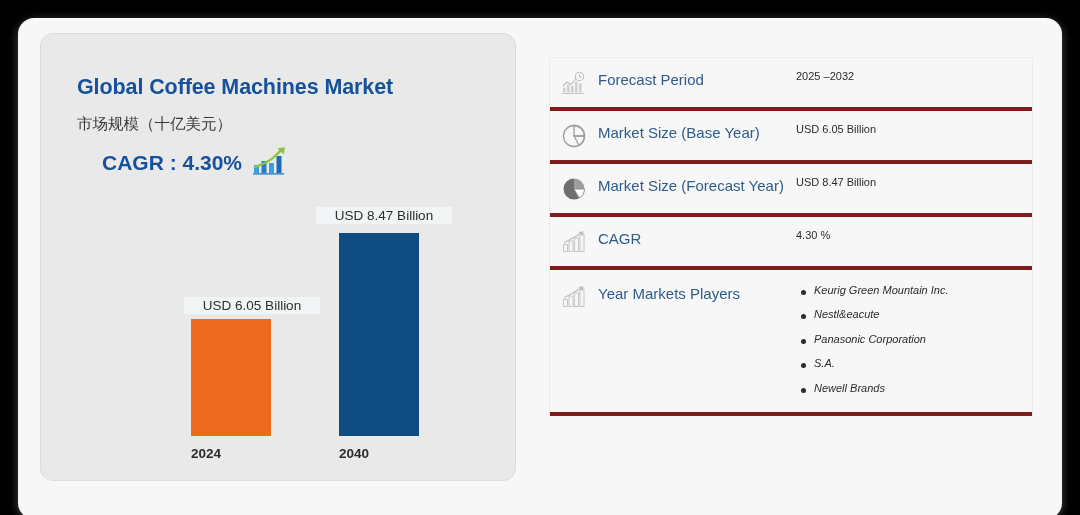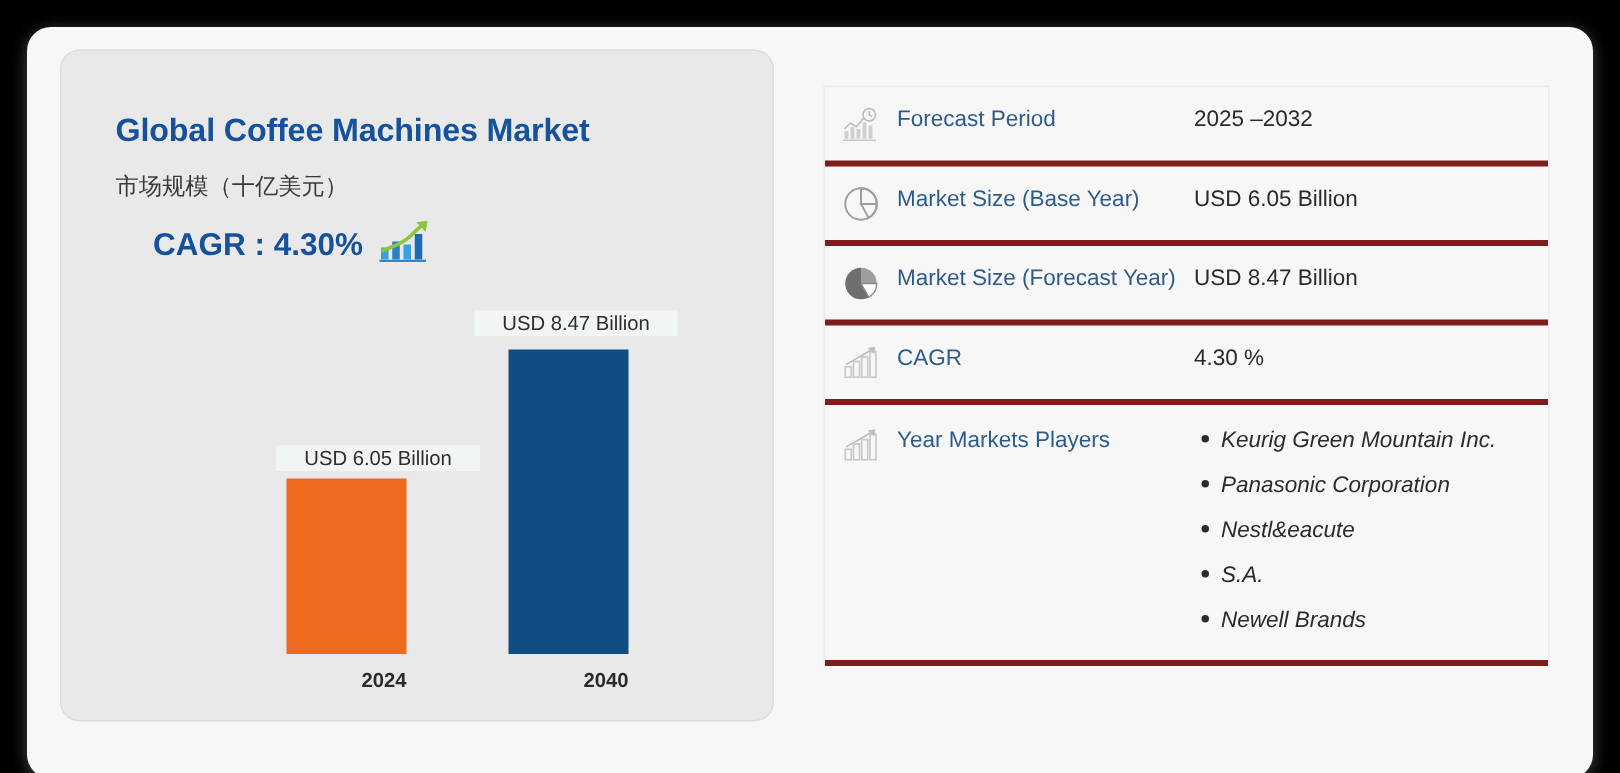--- a/index.html
+++ b/index.html
@@ -94,21 +94,21 @@
     background: rgba(244,248,248,0.75);
     padding: 1px 4px;
     text-align: center;
   }
   .axis-label {
     position: absolute;
     white-space: nowrap;
     font-size: 13.5px;
     font-weight: bold;
     color: #2b2b2b;
-    text-align: right;
+    text-align: left;
   }
 
   
   #info-table {
     position: absolute;
     left: 531px;
     top: 39px;
     width: 484px;
     border: 1px solid #ececec;
     border-bottom: none;
@@ -133,21 +133,21 @@
   .cell-label {
     flex: 0 0 198px;
     font-size: 15px;
     color: #2e5c8a;
     line-height: 1.45;
     padding-right: 8px;
     box-sizing: border-box;
   }
   .cell-value {
     flex: 1 1 auto;
-    font-size: 15px;
+    font-size: 11px;
     color: #2b2b2b;
     line-height: 1.45;
     padding-right: 10px;
     box-sizing: border-box;
   }
   .players-list {
     margin: 0;
     padding-left: 18px;
     list-style: none;
   }
@@ -282,22 +282,22 @@
             <rect x="19" y="5.5" width="4" height="17"></rect>
           </g>
           <path d="M3 14 C 8 11, 14 8, 21 3.5" fill="none" stroke="#bdbdbd" stroke-width="1.1"></path>
           <path d="M17.5 3 L22.5 2.2 L21.8 7 Z" fill="#bdbdbd"></path>
         </svg>
       </div>
       <div class="cell-label">Year Markets Players</div>
       <div class="cell-value">
         <ul class="players-list">
           <li>Keurig Green Mountain Inc.</li>
+          <li>Nestl&amp;eacute</li>
           <li>Panasonic Corporation</li>
-          <li>Nestl&amp;eacute</li>
           <li>S.A.</li>
           <li>Newell Brands</li>
         </ul>
       </div>
     </div>
 
   </div>
 </div>
 
 </body></html>

